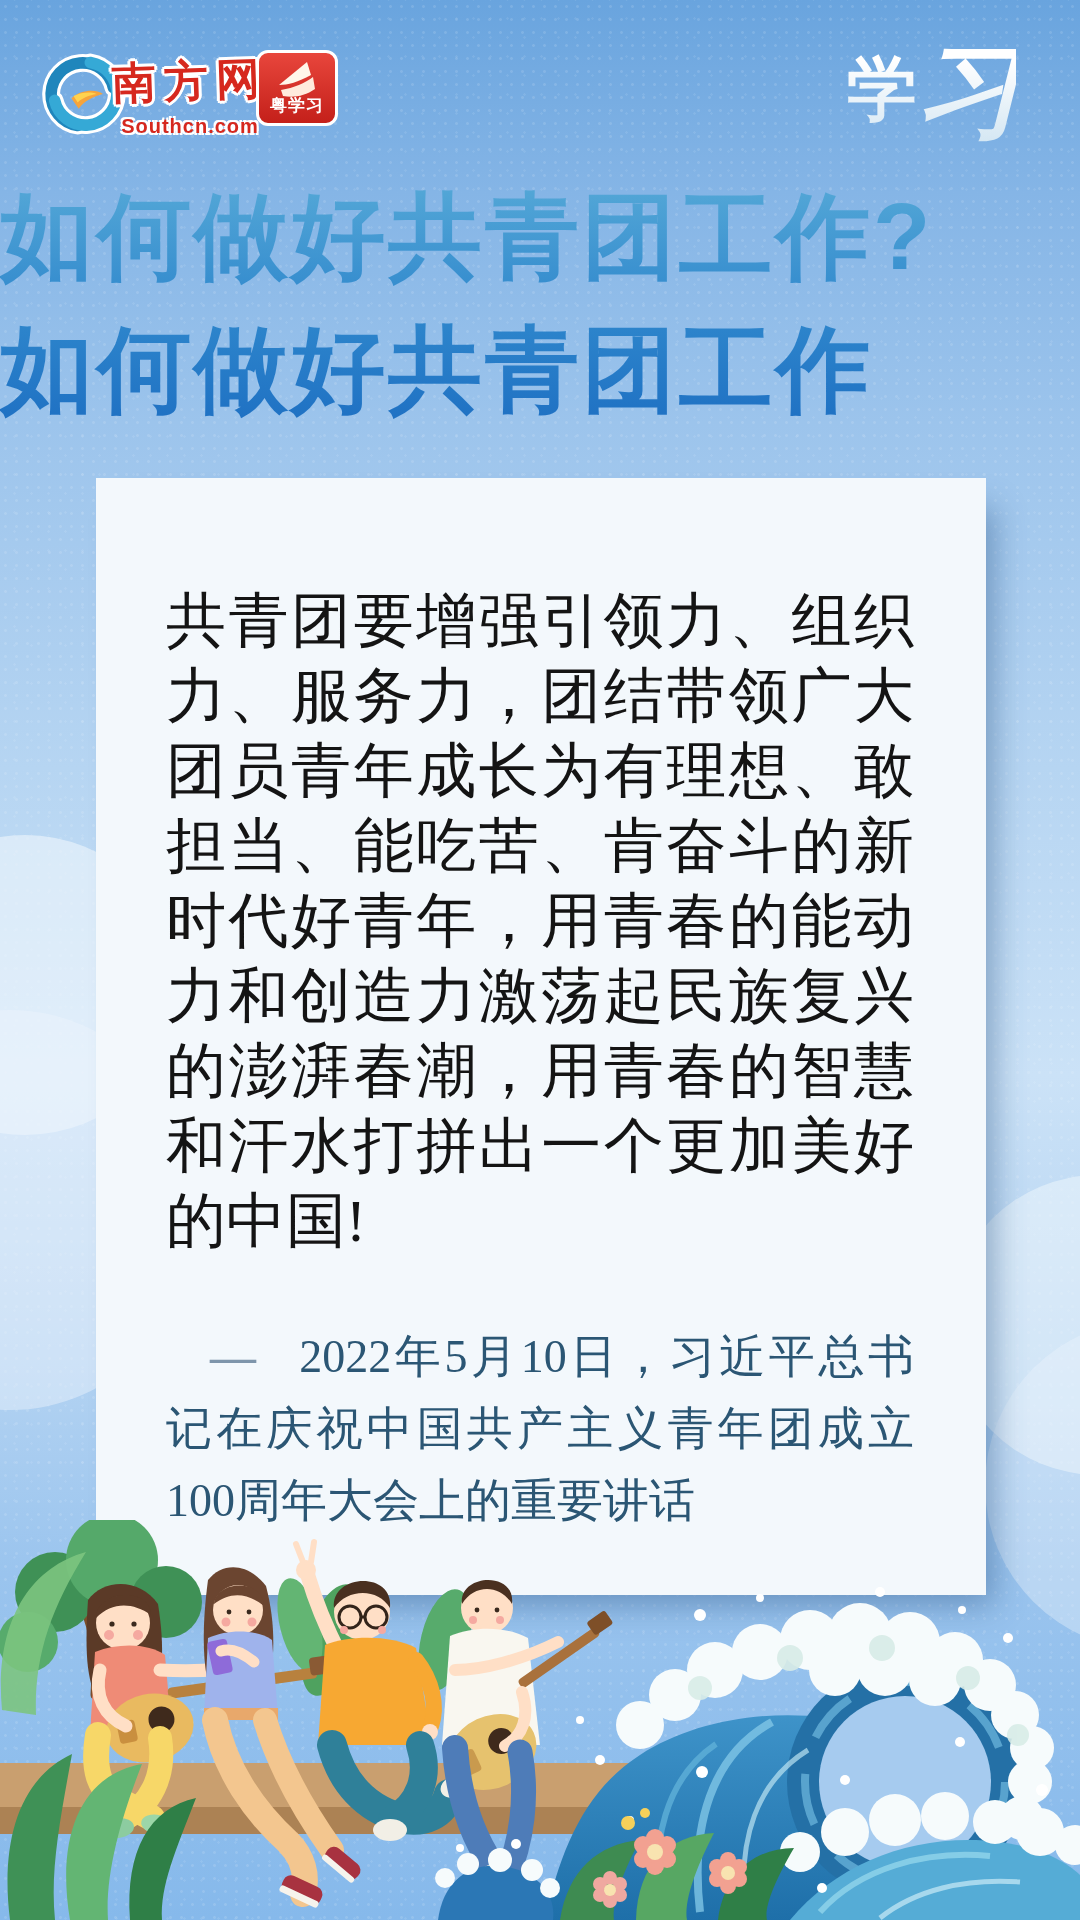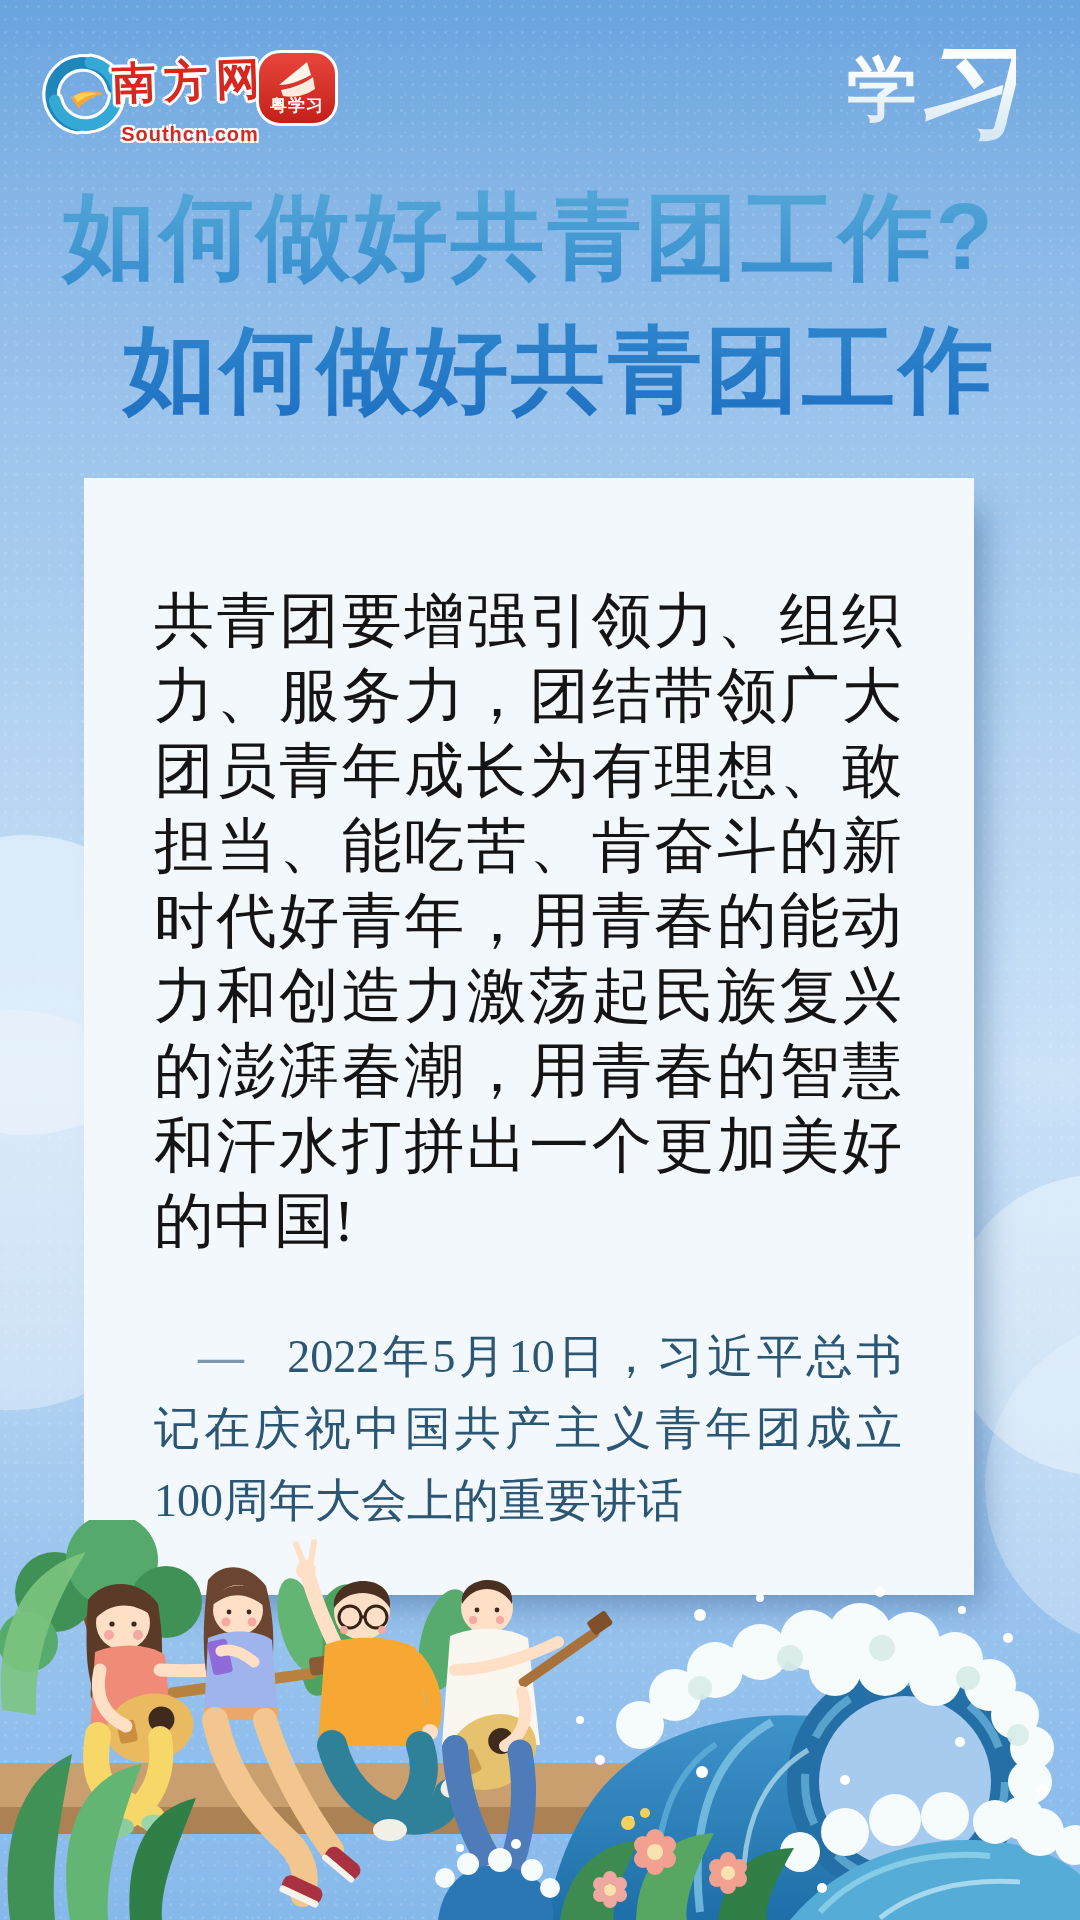--- a/index.html
+++ b/index.html
@@ -14,40 +14,40 @@
   .cl-a{left:-130px;top:835px;width:310px;height:300px;opacity:.62;}
   .cl-b{left:-180px;top:1010px;width:380px;height:400px;opacity:.45;}
   .cl-c{left:948px;top:1175px;width:300px;height:300px;opacity:.55;}
   .cl-d{left:985px;top:1320px;width:330px;height:330px;opacity:.38;}
 
   
   .southcn{position:absolute;left:42px;top:52px;display:flex;align-items:flex-start;}
   .southcn .txt{margin-left:-14px;display:flex;flex-direction:column;align-items:center;}
   .southcn .cn{font-size:44px;font-weight:900;color:#D6281E;letter-spacing:8px;transform:rotate(-2deg);
     text-shadow:-2px -2px 0 #fff,2px -2px 0 #fff,-2px 2px 0 #fff,2px 2px 0 #fff,0 3px 0 #fff,0 -3px 0 #fff,3px 0 0 #fff,-3px 0 0 #fff;}
-  .southcn .en{margin-top:12px;font-size:20px;font-weight:800;color:#D6281E;letter-spacing:1px;
+  .southcn .en{margin-top:4px;font-size:20px;font-weight:800;color:#D6281E;letter-spacing:1px;
     text-shadow:-2px -2px 0 #fff,2px -2px 0 #fff,-2px 2px 0 #fff,2px 2px 0 #fff;}
-  .yuexuexi{position:absolute;left:256px;top:50px;width:82px;height:76px;border-radius:24px;border:3px solid #fff;
+  .yuexuexi{position:absolute;left:256px;top:50px;width:82px;height:76px;border-radius:12px;border:3px solid #fff;
     background:linear-gradient(180deg,#E8463C,#C4201A);box-sizing:border-box;display:flex;flex-direction:column;align-items:center;justify-content:flex-end;}
   .yuexuexi .glyph{position:absolute;top:6px;left:50%;transform:translateX(-50%);}
   .yuexuexi .lbl{font-size:17px;font-weight:900;color:#fff;letter-spacing:1px;margin-bottom:6px;}
   .masthead{position:absolute;right:64px;top:38px;display:flex;align-items:center;font-weight:900;
     background:linear-gradient(180deg,#FFFFFF 20%,#D5E7F3 100%);-webkit-background-clip:text;background-clip:text;color:transparent;}
   .masthead .xue,.masthead .shijie{font-size:70px;letter-spacing:3px;}
   .masthead .xi{font-size:104px;font-style:italic;margin:0 -4px;line-height:1;}
 
   
-  .title{position:absolute;top:170px;left:0;width:996px;text-align:right;font-weight:900;
+  .title{position:absolute;top:170px;left:0;width:996px;text-align:left;font-weight:900;
     font-size:94px;line-height:1.42;letter-spacing:3px;
     background:linear-gradient(180deg,#58ABD8 0%,#2E86CC 55%,#1D6EC2 100%);
     -webkit-background-clip:text;background-clip:text;color:transparent;
     text-shadow:none;}
 
   
-  .card{position:absolute;left:84px;top:478px;width:890px;height:1117px;background:#F3F8FC;
+  .card{position:absolute;left:96px;top:478px;width:890px;height:1117px;background:#F3F8FC;
     box-shadow:18px 20px 30px -10px rgba(43,84,134,.45);}
   .quote-text{margin:0;padding:106px 72px 0 70px;font-family:"Liberation Serif","DejaVu Serif",serif;
     font-size:60px;line-height:75px;color:#141414;text-align:justify;}
   .attribution{margin:0;padding:62px 72px 0 70px;font-family:"Liberation Serif","DejaVu Serif",serif;
     font-size:46px;line-height:72px;color:#2B5674;text-align:justify;text-indent:44px;}
   .attribution .dash{color:#7E95AB;margin-right:28px;font-weight:bold;}
 
   .illustration{position:absolute;left:0;bottom:0;width:1080px;height:400px;z-index:5;}
 </style>
 </head>

